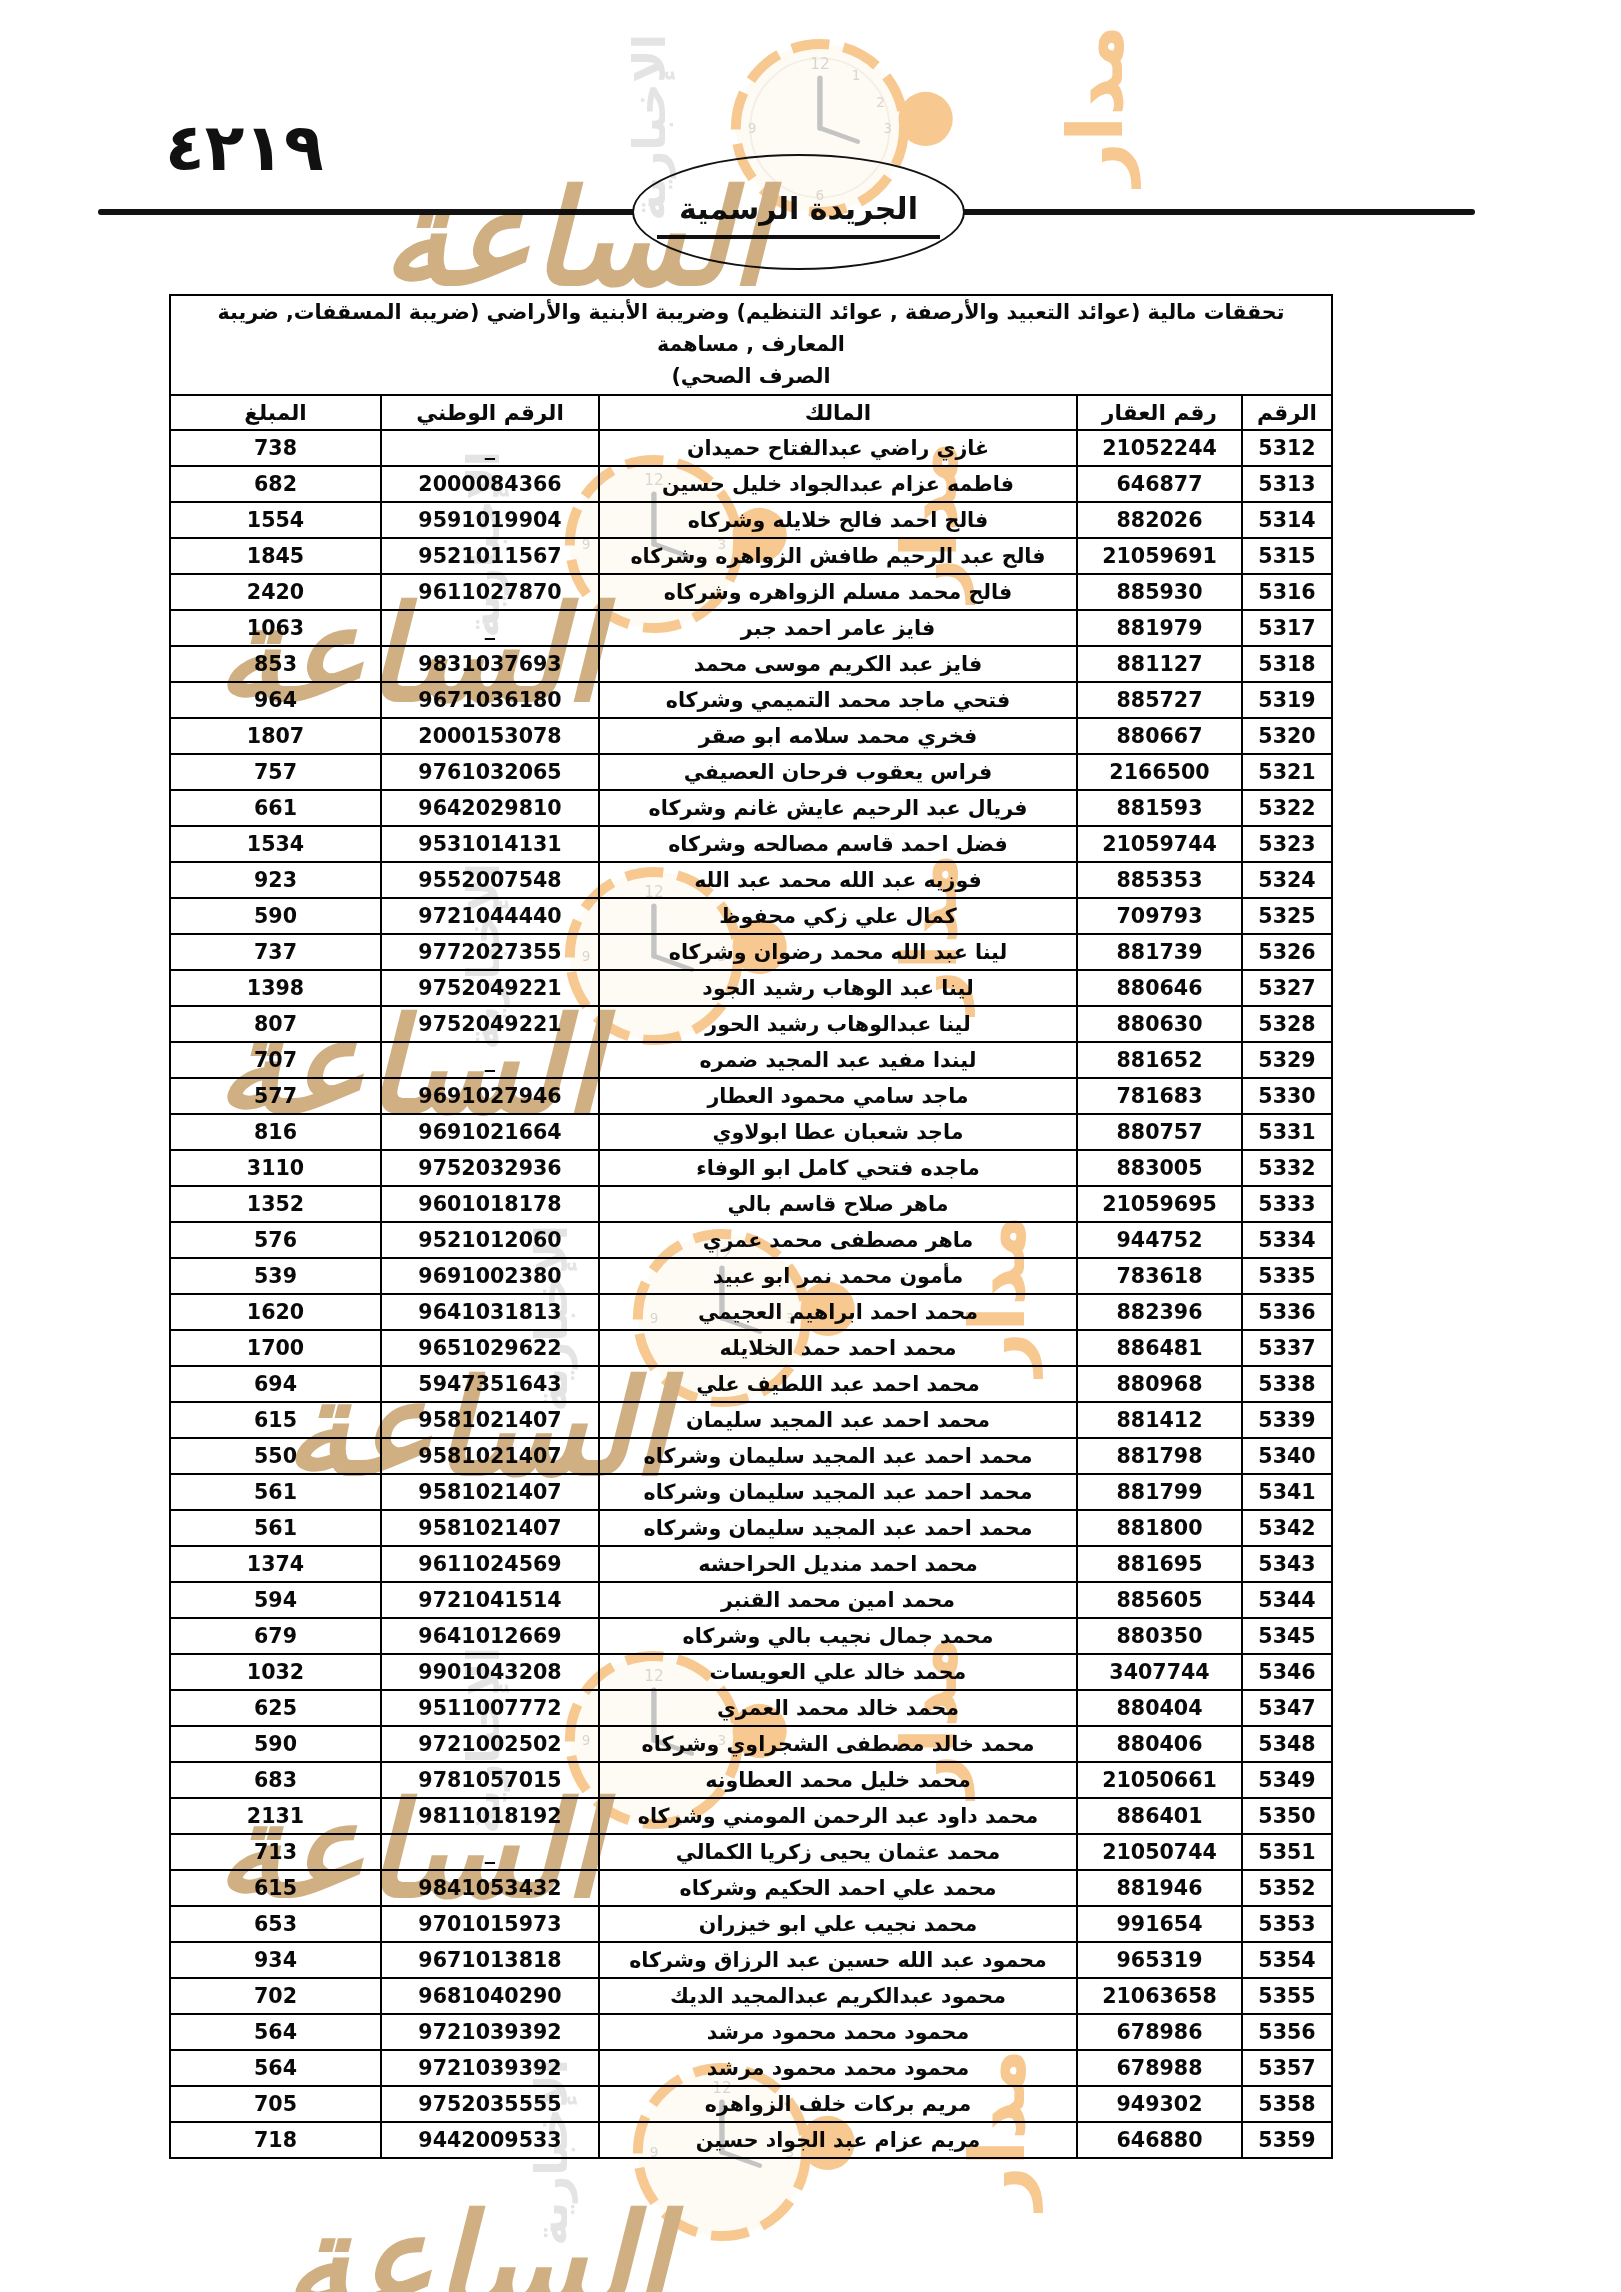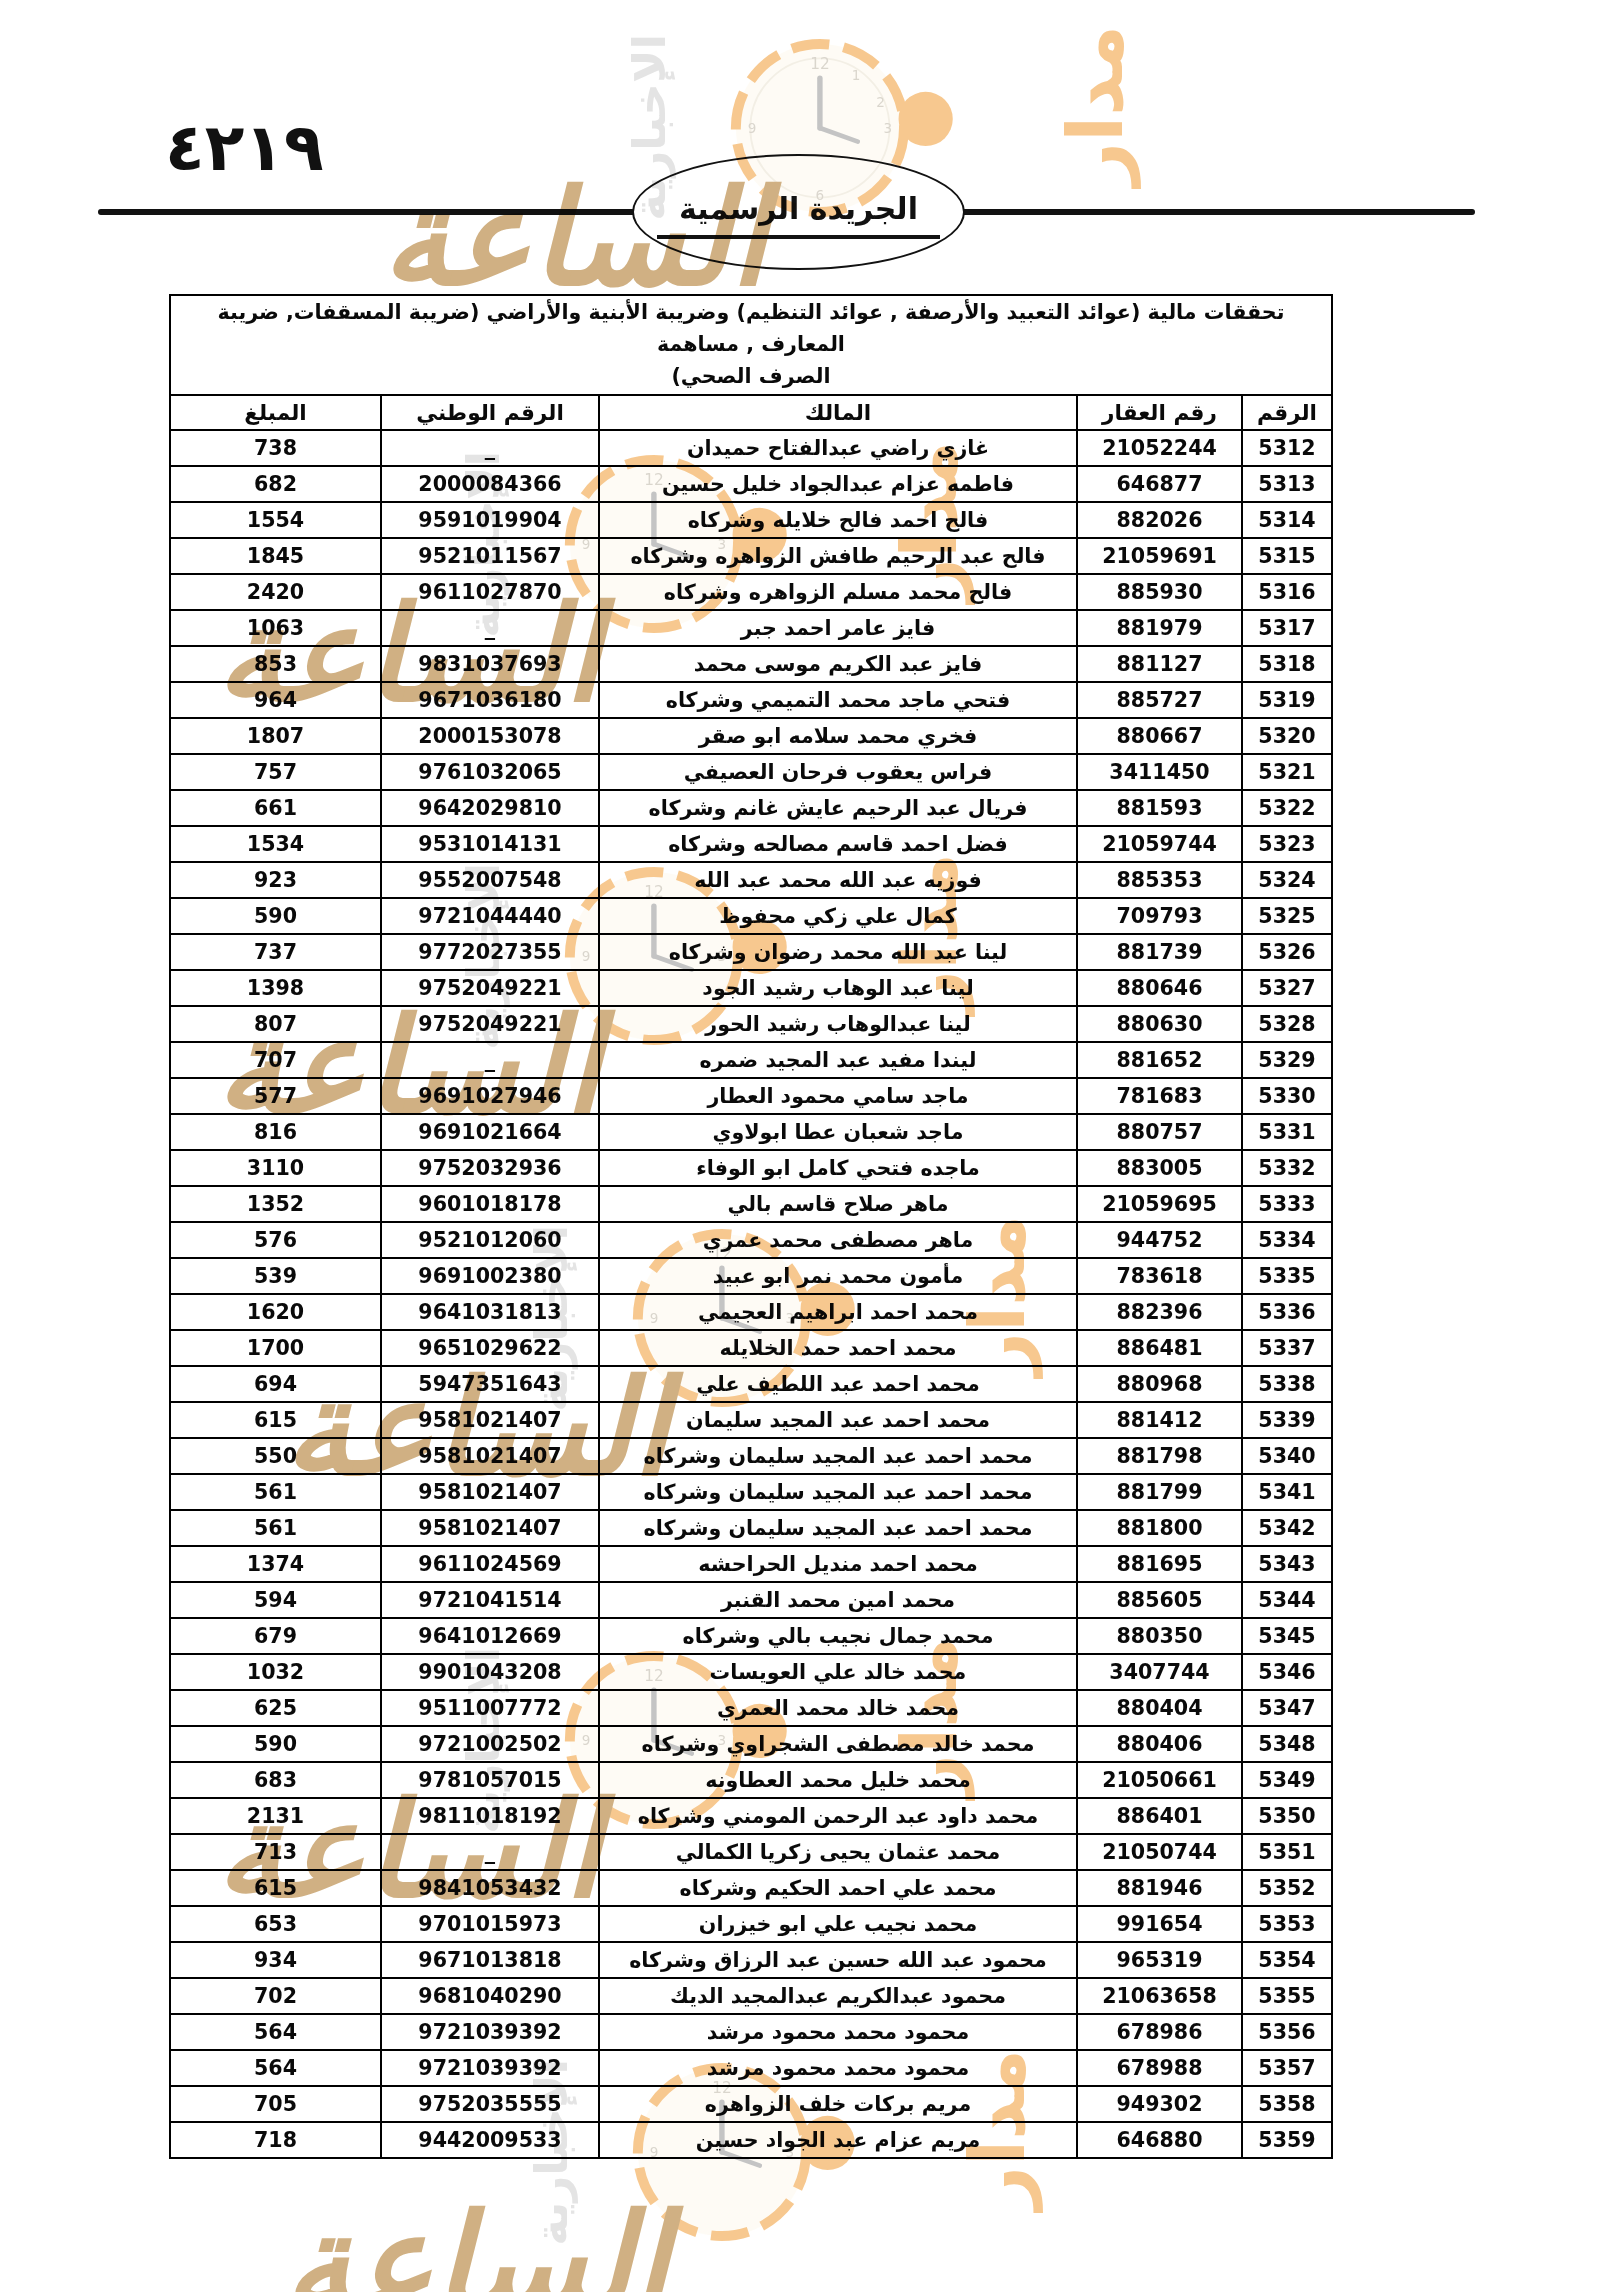--- a/index.html
+++ b/index.html
@@ -176,21 +176,21 @@
         </tr>
         <tr>
           <td>5320</td>
           <td>880667</td>
           <td>فخري محمد سلامه ابو صقر</td>
           <td>2000153078</td>
           <td>1807</td>
         </tr>
         <tr>
           <td>5321</td>
-          <td>3411450</td>
+          <td>2166500</td>
           <td>فراس يعقوب فرحان العصيفي</td>
           <td>9761032065</td>
           <td>757</td>
         </tr>
         <tr>
           <td>5322</td>
           <td>881593</td>
           <td>فريال عبد الرحيم عايش غانم وشركاه</td>
           <td>9642029810</td>
           <td>661</td>

